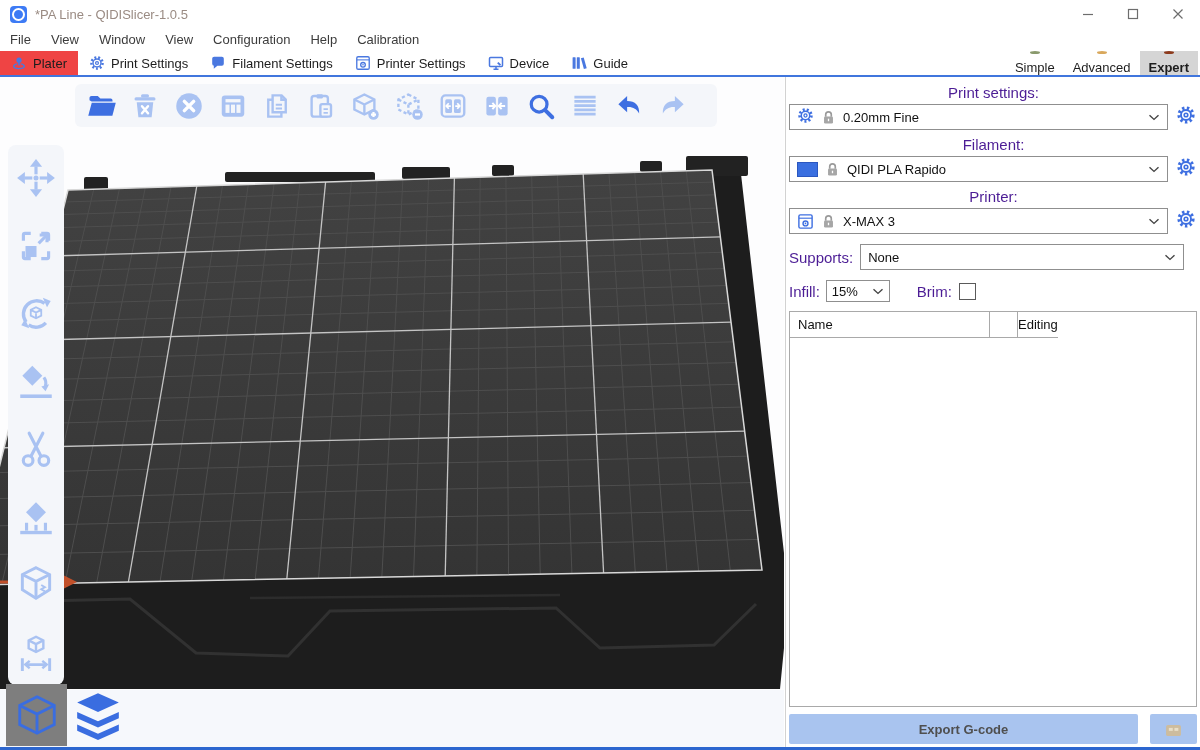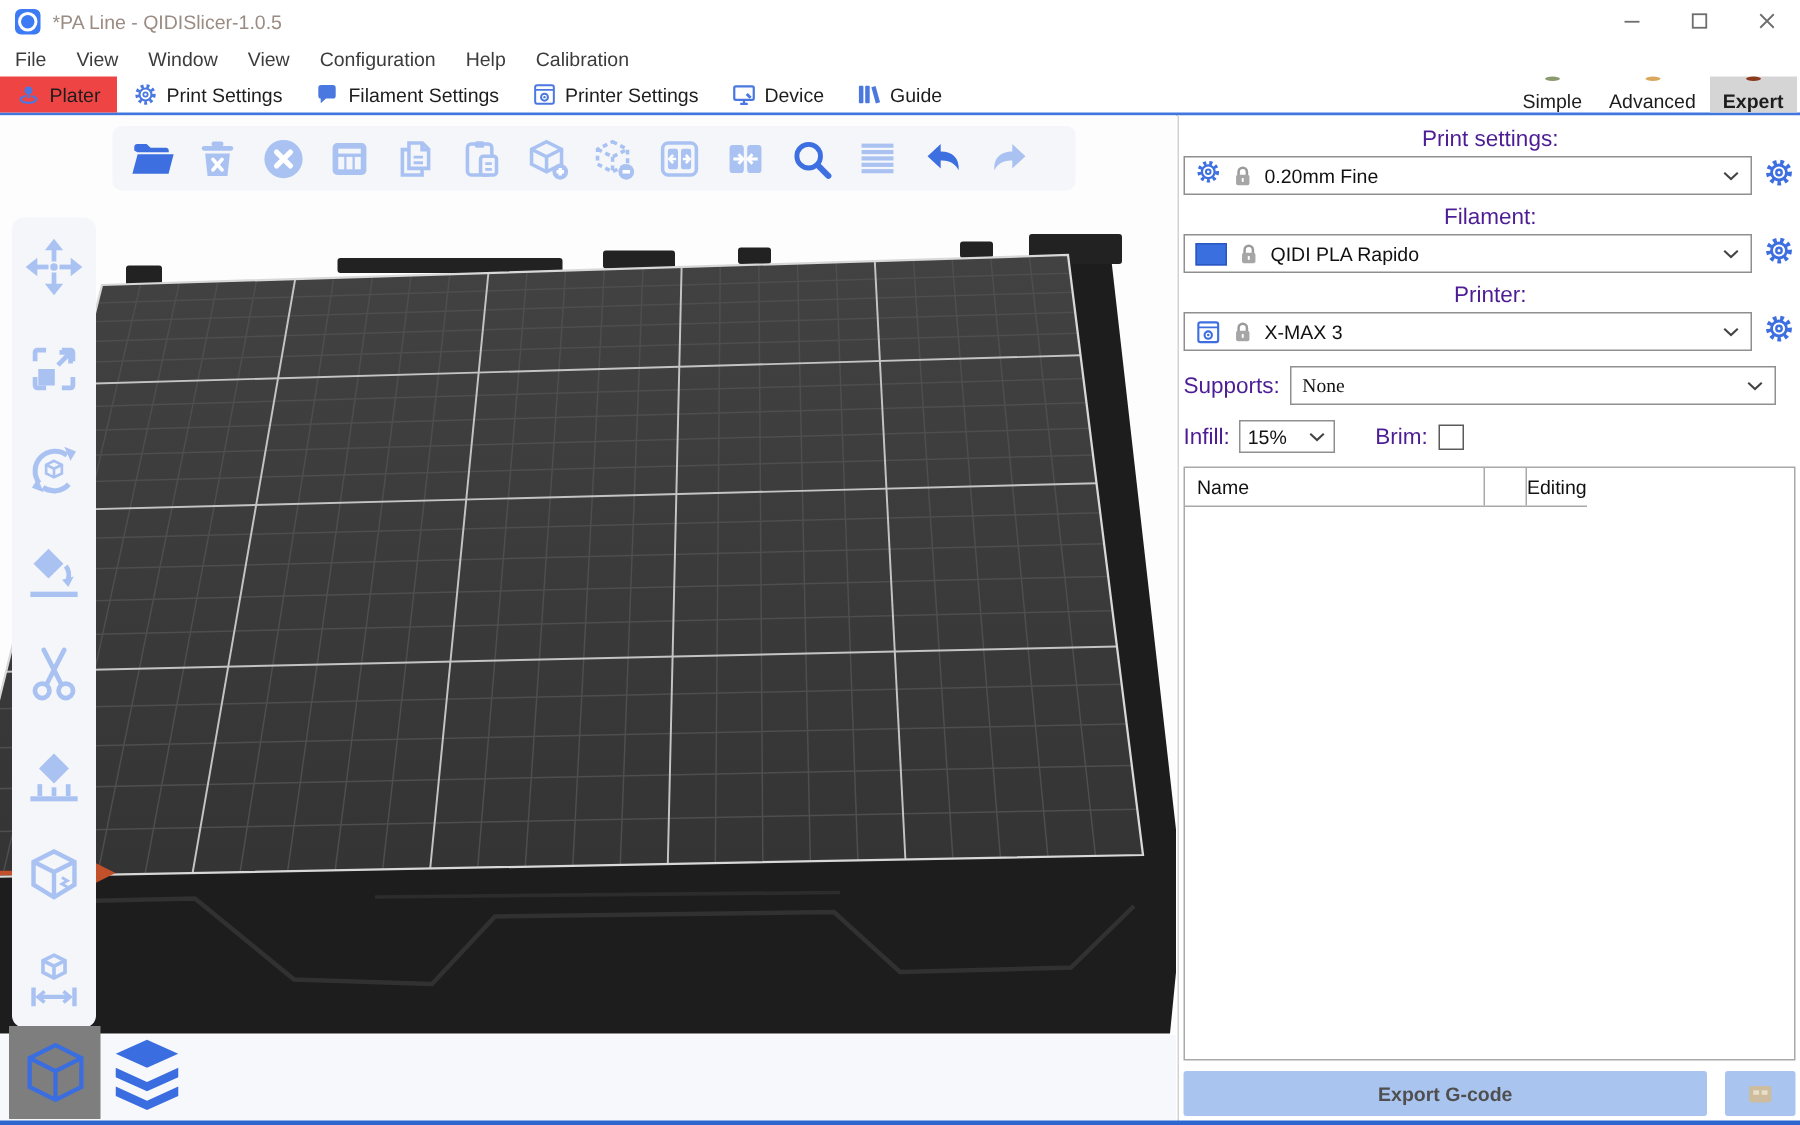--- a/index.html
+++ b/index.html
@@ -53,21 +53,21 @@
   .plabel{font-size:15px;color:#4c1d95;margin:3px 0 3px 1px;text-align:center;}
   .preset-row{display:flex;align-items:center;gap:7px;margin-bottom:3px;}
   .combo{flex:1;height:24px;border:1px solid #8f8f8f;background:#fff;display:flex;
          align-items:center;gap:8px;padding:12px 7px;box-sizing:border-box;}
   .combo .ctext{font-size:13px;color:#111;}
   .combo .chev{margin-left:auto;display:flex;}
   .gearbtn{width:22px;height:22px;display:flex;align-items:center;justify-content:center;}
   .swatch{width:19px;height:13px;background:#3a6fe0;border:1px solid #2b57c0;}
   #supports-row{display:flex;align-items:center;margin-top:7px;}
   #supports-row .plabel{margin:0;}
-  #supports-combo{margin-left:7px;margin-right:13px;height:23px;font-family:Liberation Serif, serif;}
+  #supports-combo{margin-left:7px;margin-right:13px;height:23px;}
   #infill-row{display:flex;align-items:center;margin-top:10px;}
   #infill-combo{flex:none;width:64px;height:22px;margin-left:6px;padding:0 5px;gap:14px;}
   #brim-label{margin:0 0 0 27px;}
   #brim-checkbox{width:15px;height:15px;border:1px solid #5a5a5a;background:#fff;margin-left:7px;}
   #object-table{flex:1;margin-top:9px;border:1px solid #a9a9a9;min-height:0;display:flex;flex-direction:row;}
   #table-header{display:flex;height:25px;border-bottom:1px solid #a9a9a9;align-items:center;font-size:13px;color:#111;}
   .th{height:100%;display:flex;align-items:center;box-sizing:border-box;}
   .th1{width:200px;padding-left:8px;border-right:1px solid #a9a9a9;}
   .th2{width:28px;border-right:1px solid #a9a9a9;}
   .th3{flex:1;justify-content:center;}

